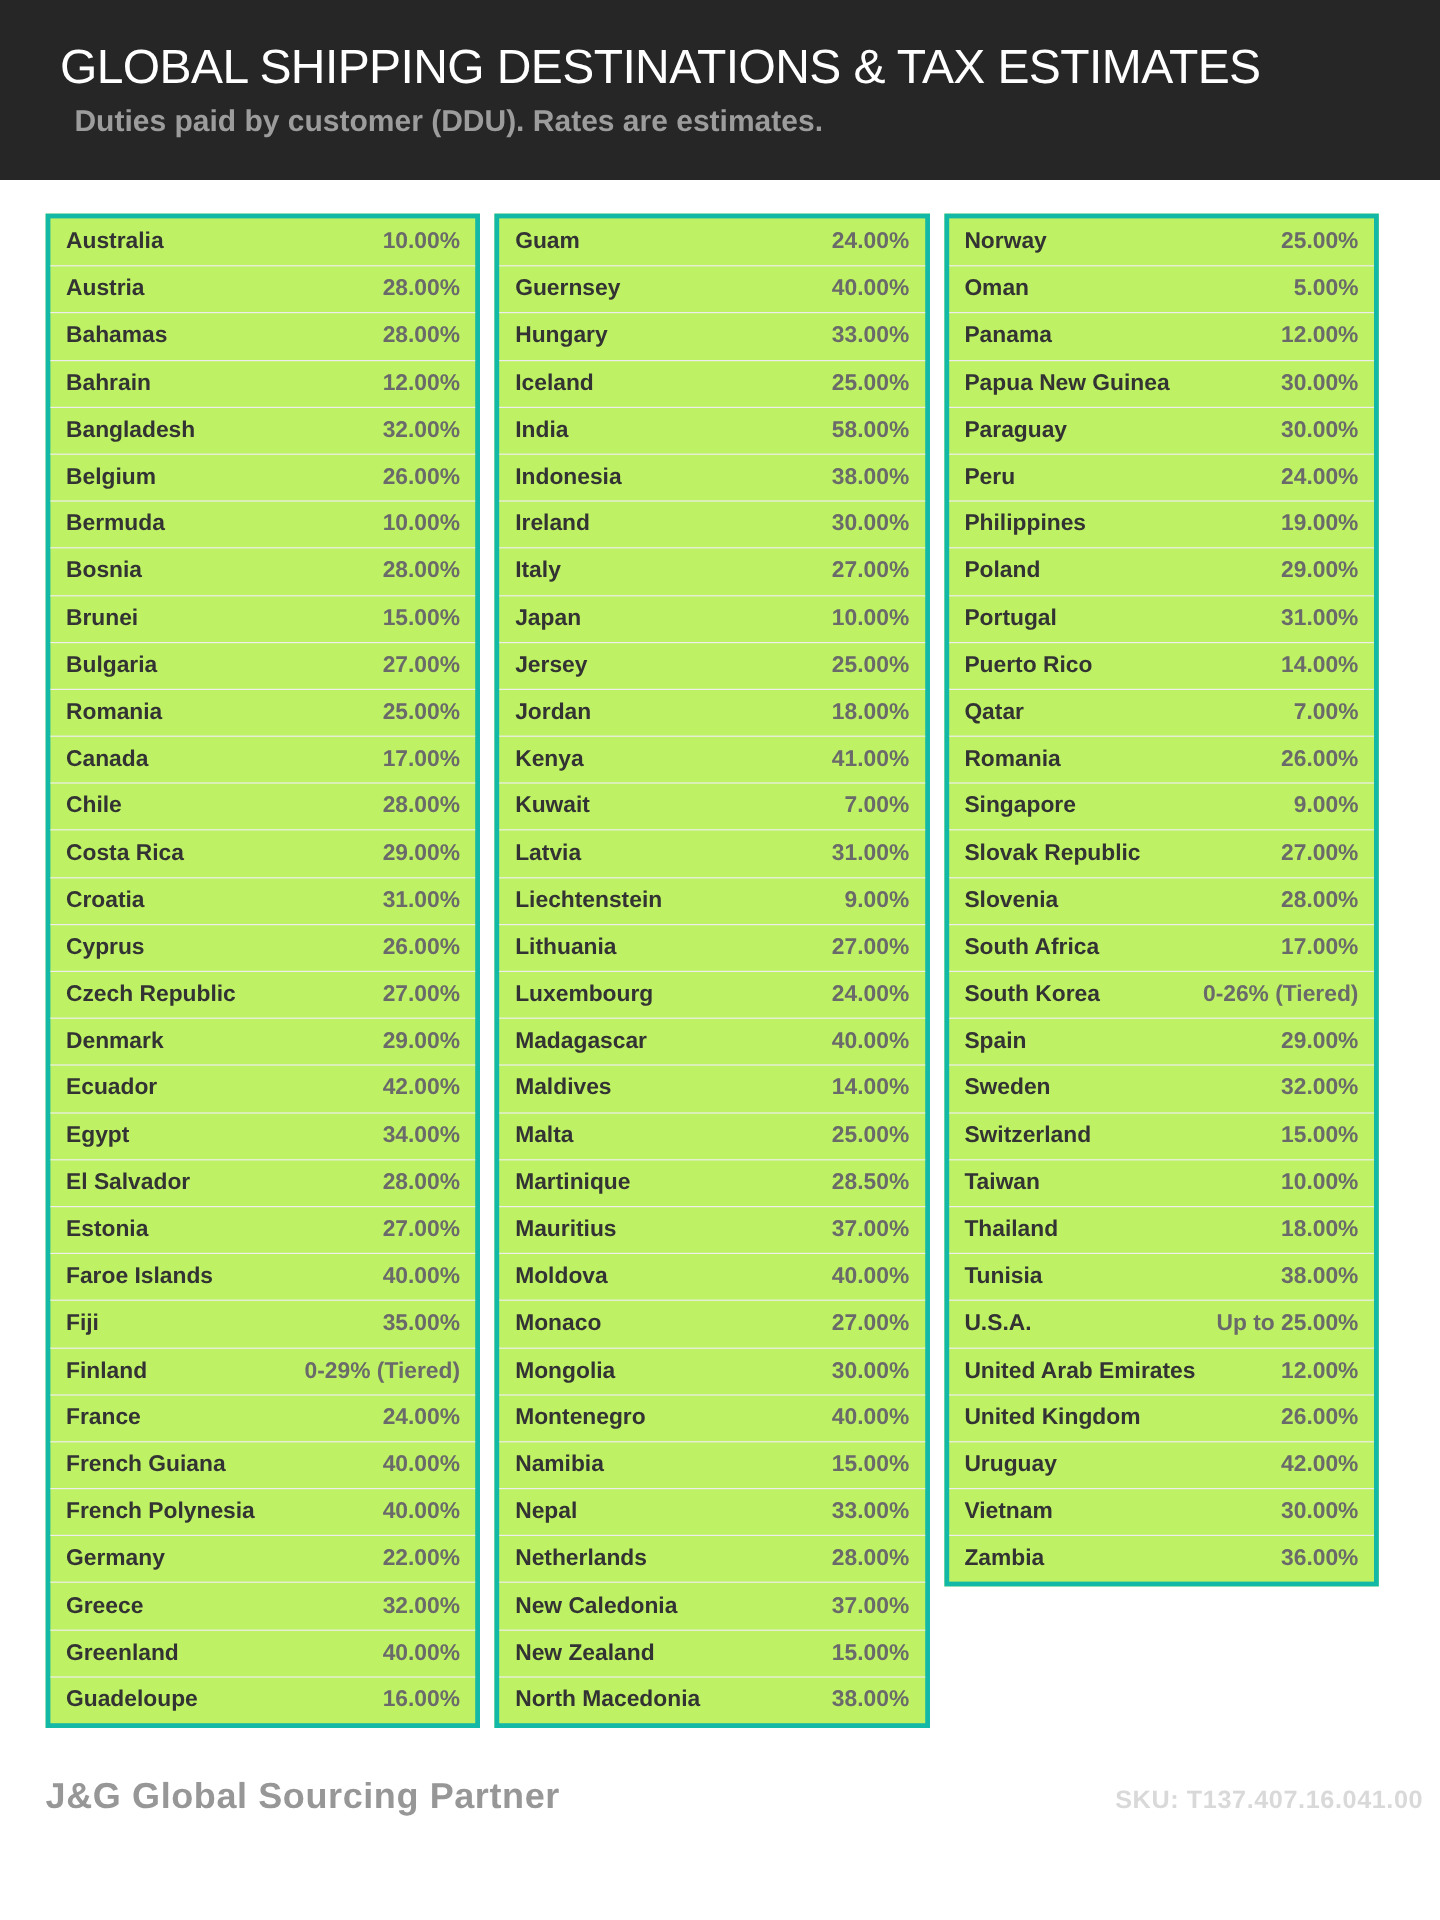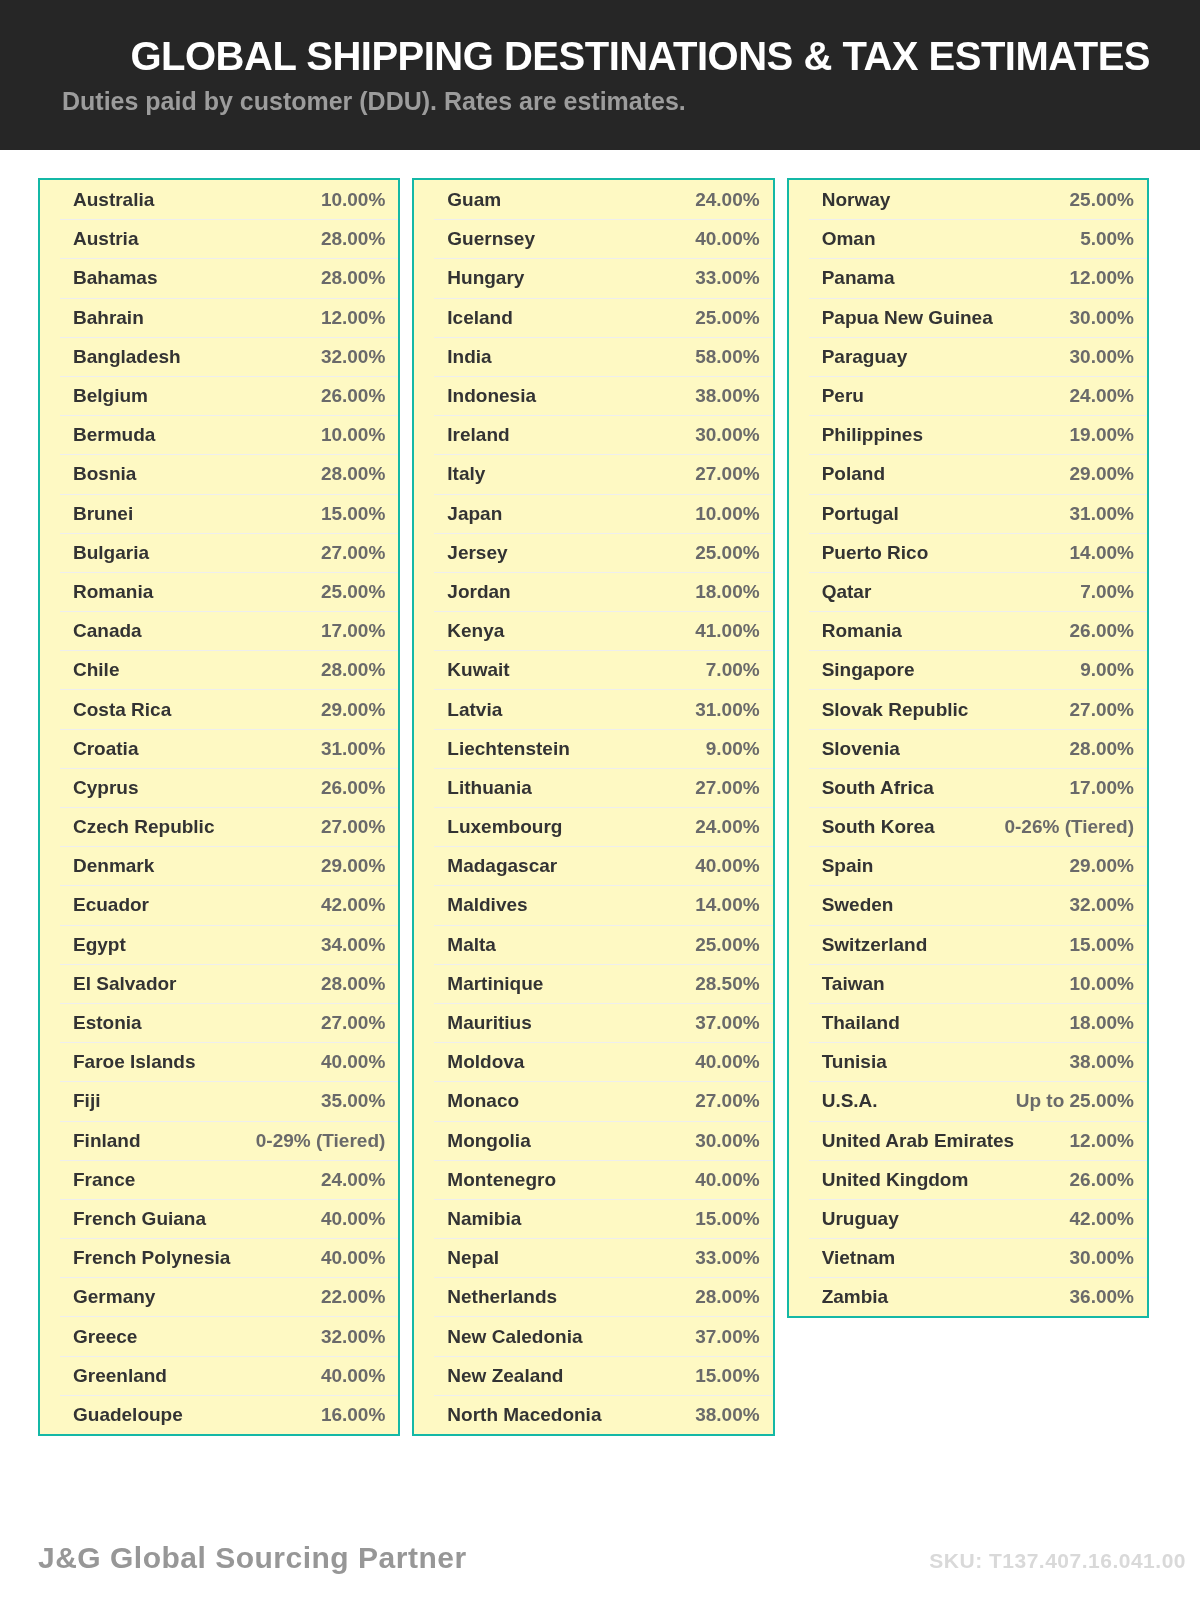--- a/index.html
+++ b/index.html
@@ -14,49 +14,47 @@
   .hdr{
     background:#262626;
     box-sizing:border-box;
     height:150px;
     padding:34px 50px 0 50px;
   }
   .hdr h1{
     margin:0;
     color:#ffffff;
     font-size:40px;
-    font-weight:700;
+    font-weight:400;
     letter-spacing:-0.5px;
     line-height:1.1;
     white-space:nowrap;
-    text-align:right;
   }
   .hdr p{
     margin:9px 0 0 12px;
     color:#9c9c9c;
     font-size:25px;
     font-weight:bold;
     letter-spacing:0;
   }
   
   .table-wrap{
     position:absolute;
     left:38px;
     top:178px;
     width:1111px;
     display:grid;
     grid-template-columns:repeat(3,1fr);
     column-gap:12px;
     align-items:start;
   }
   .col{
-    border:2px solid #14b8a6;
-    background:#fef9c3;
+    border:4px solid #14b8a6;
+    background:#bef264;
     box-sizing:border-box;
-    padding-left:20px;
   }
   .row{
     height:39.2px;
     box-sizing:border-box;
     display:flex;
     align-items:center;
     justify-content:space-between;
     padding:0 13px;
   }
   .row + .row{ border-top:1px solid #eeeeee; }
@@ -70,21 +68,21 @@
     color:#6a6a6a;
     font-size:19px;
     font-weight:bold;
     white-space:nowrap;
     margin-left:8px;
   }
   
   .ftr{
     position:absolute;
     left:0;
-    top:1505px;
+    top:1445px;
     width:1200px;
     box-sizing:border-box;
     padding:0 14px 0 38px;
     display:flex;
     justify-content:space-between;
     align-items:baseline;
   }
   .brand{
     color:#979797;
     font-size:30px;

